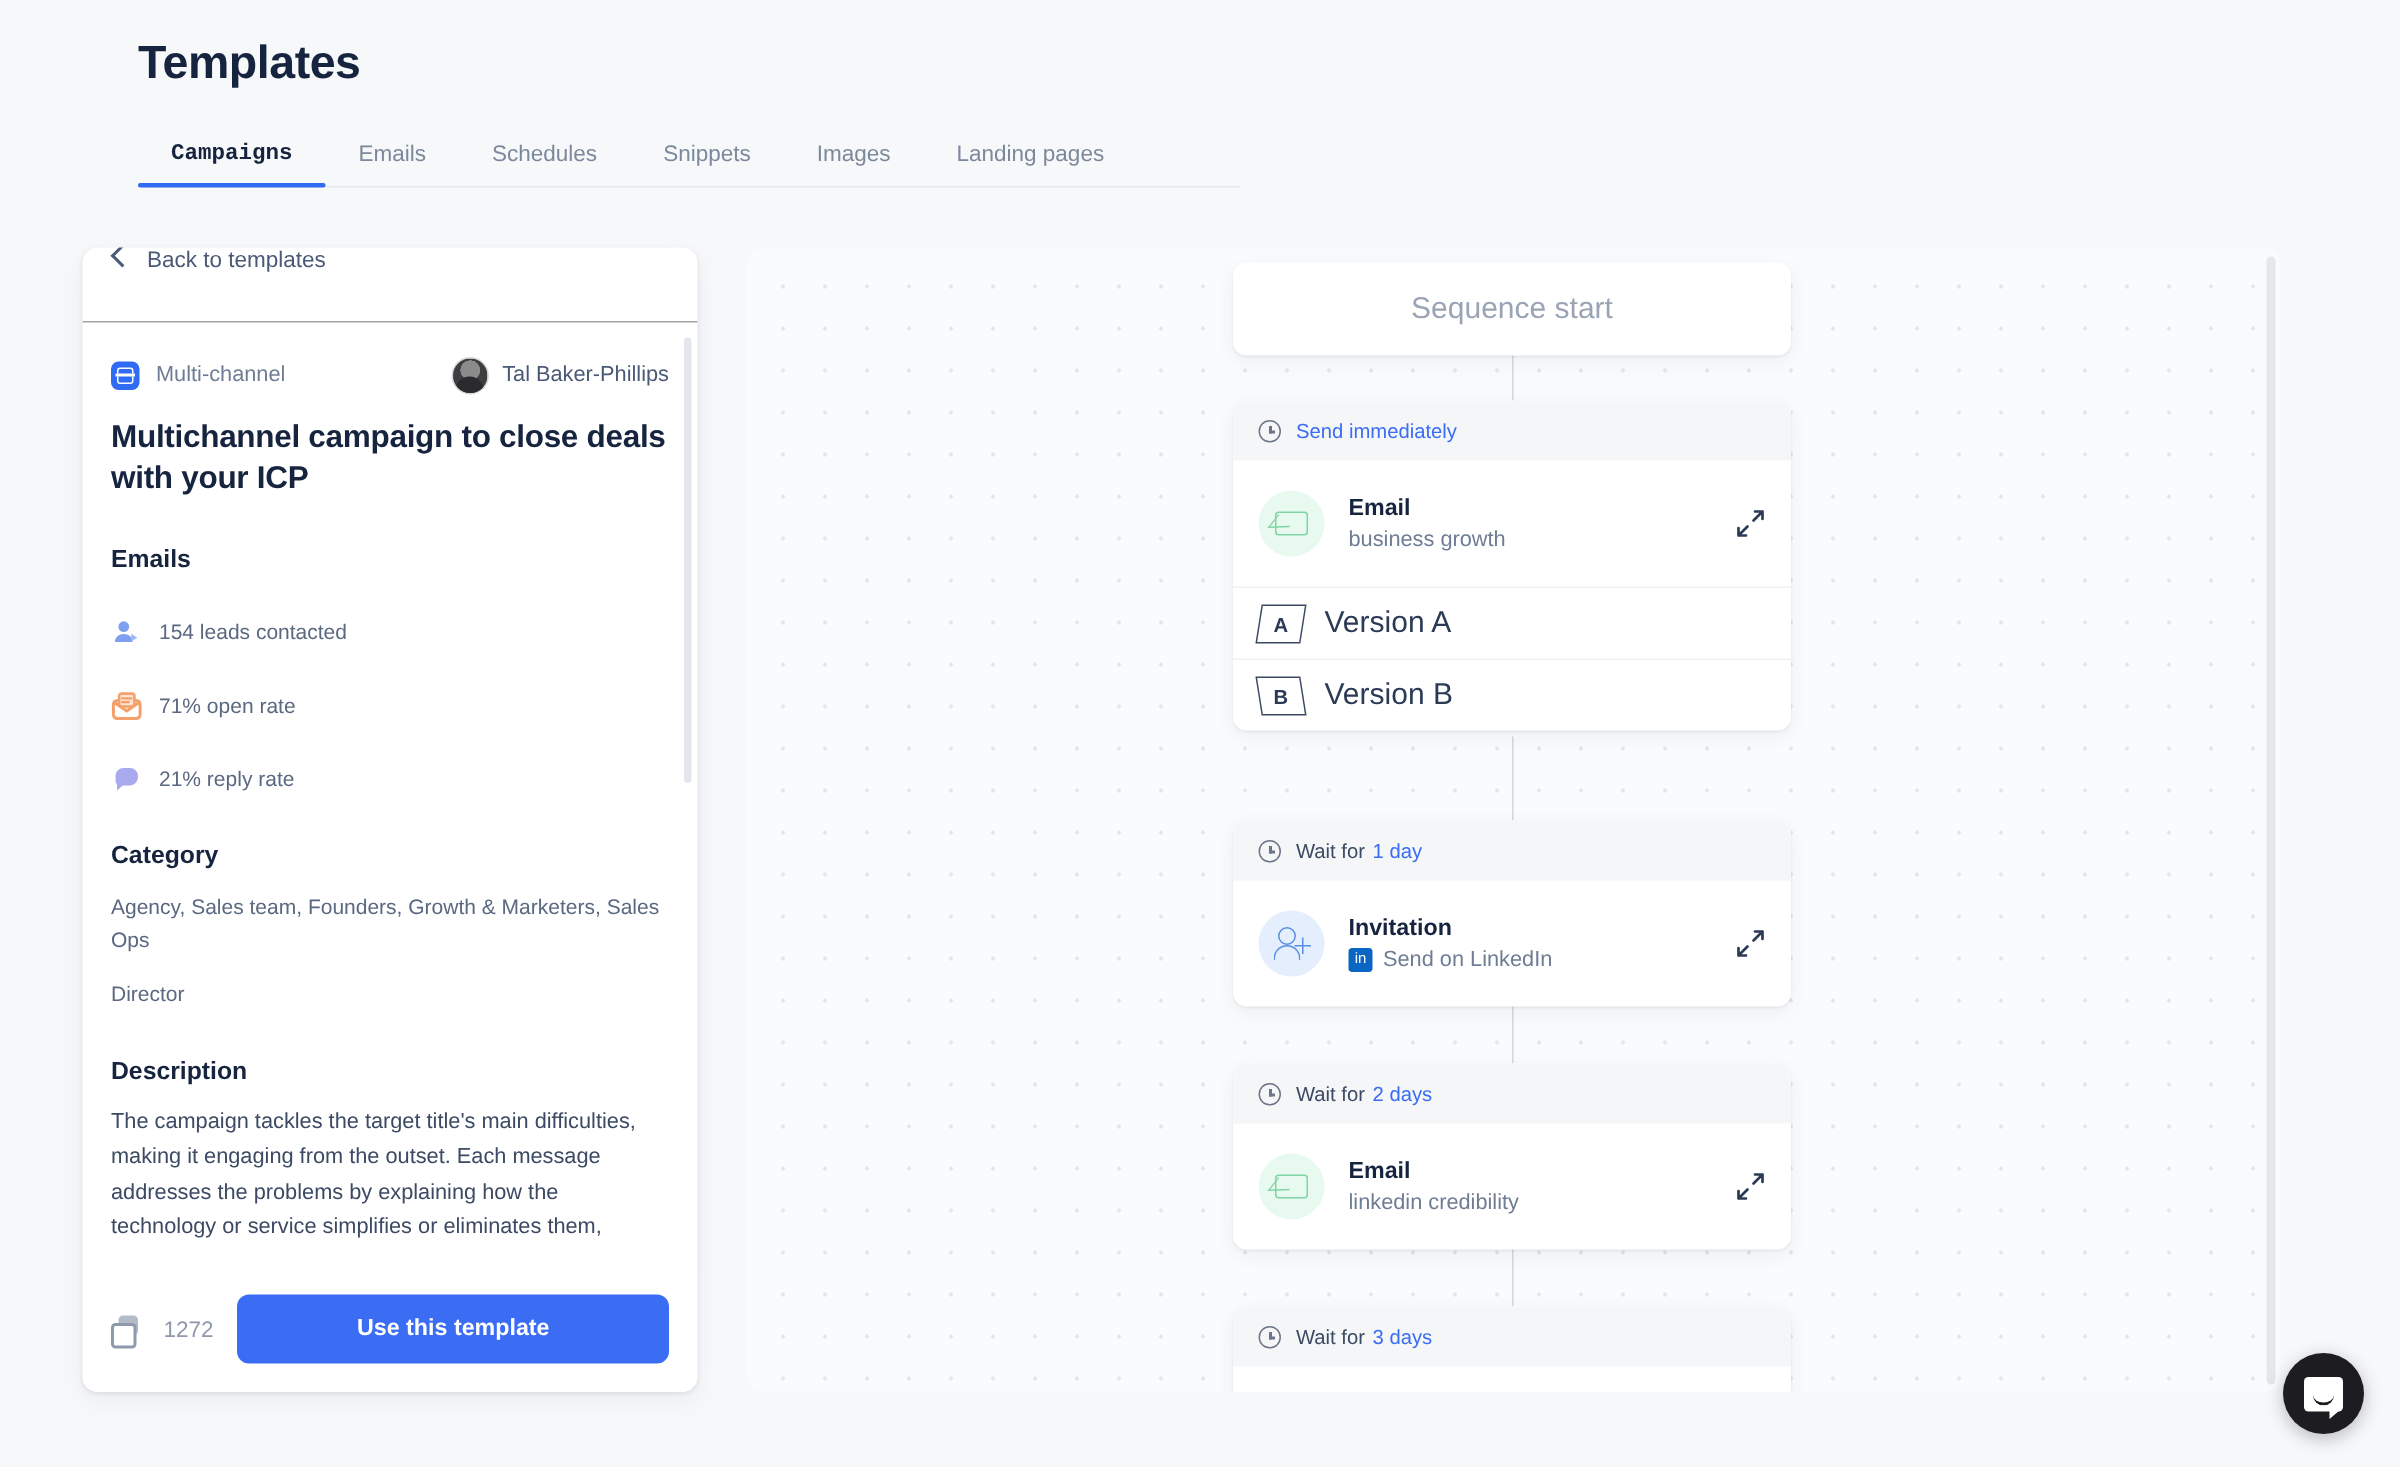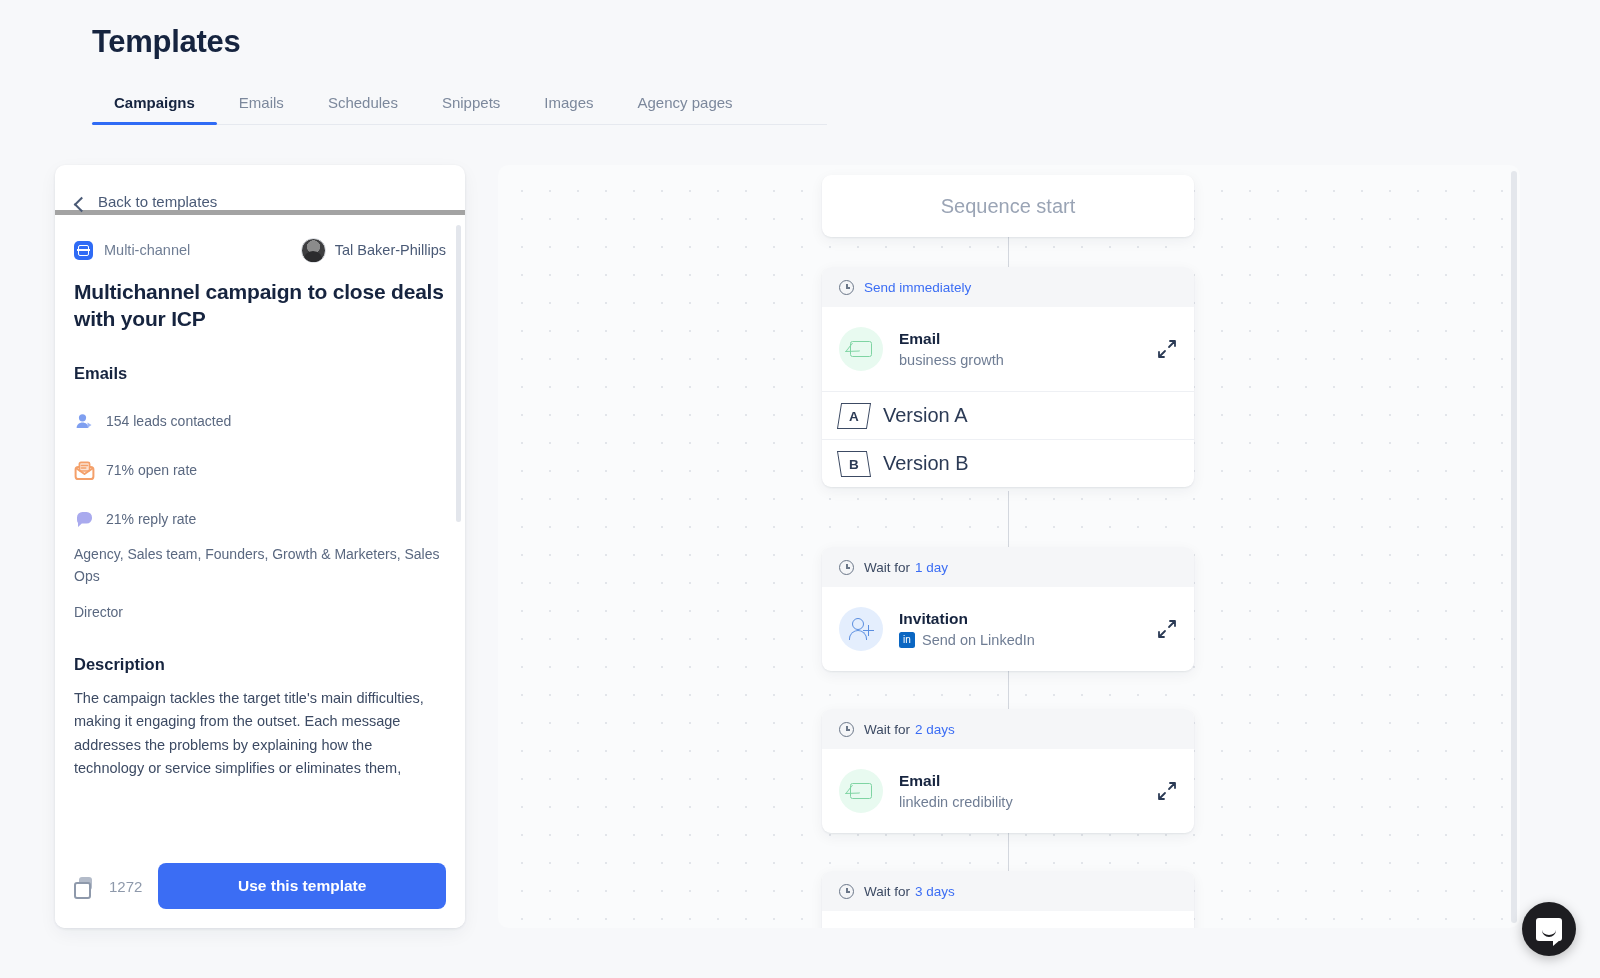--- a/index.html
+++ b/index.html
@@ -18,37 +18,37 @@
   }
   .tabs {
     position: absolute; left: 92px; top: 80px; width: 735px;
     display: flex; align-items: flex-end; gap: 0;
     border-bottom: 1px solid #e6e9ef; height: 45px;
   }
   .tab {
     font-size: 15px; color: #7c889c; padding: 0 22px 13px 22px;
     position: relative; cursor: pointer; white-space: nowrap;
   }
-  .tab.active { color: #16243f; font-weight: bold; }
+  .tab.active { color: #16243f; font-weight: bold; font-family: Liberation Mono, monospace; }
   .tab.active::after {
     content: ""; position: absolute; left: 0; right: 0; bottom: -1px;
     height: 3px; background: #2f6bf5; border-radius: 2px;
   }
 
   
   .left-panel {
     position: absolute; left: 55px; top: 165px;
     width: 410px; height: 763px;
     background: #fff; border-radius: 10px;
     box-shadow: 0 1px 3px rgba(20,30,60,.09), 0 6px 18px rgba(20,30,60,.05);
     display: flex; flex-direction: column; overflow: hidden;
   }
   .back-row {
-    height: 50px; flex: 0 0 50px; display: flex; align-items: flex-end;
-    gap: 11px; padding: 0 19px; border-bottom: 5px solid #a3a3a3; cursor: pointer;
+    height: 50px; flex: 0 0 50px; display: flex; align-items: flex-start;
+    gap: 11px; padding: 0 19px; border-bottom: 1px solid #a3a3a3; cursor: pointer;
   }
   .chev { width: 11px; height: 11px; border-left: 2px solid #4a5a76;
           border-bottom: 2px solid #4a5a76; transform: rotate(45deg); margin-left: 2px; }
   .back-label { font-size: 15px; color: #4a5a76; }
 
   .panel-scroll {
     flex: 1 1 auto; overflow: hidden; position: relative;
     padding: 24px 19px 0 19px;
   }
   .sb-track {
@@ -254,21 +254,21 @@
 <div class="page">
 
   <div class="page-title">Templates</div>
 
   <div class="tabs">
     <div class="tab active">Campaigns</div>
     <div class="tab">Emails</div>
     <div class="tab">Schedules</div>
     <div class="tab">Snippets</div>
     <div class="tab">Images</div>
-    <div class="tab">Agency pages</div>
+    <div class="tab">Landing pages</div>
   </div>
 
   <div class="left-panel">
 
     <div class="back-row">
       <span class="chev"></span>
       <span class="back-label">Back to templates</span>
     </div>
 
     <div class="panel-scroll">
@@ -311,20 +311,21 @@
 
       <div class="stat-row">
         <span class="sicon">
           <svg width="21" height="21" viewBox="0 0 21 21">
             <path d="M3 8.4a5.4 5.4 0 015.4-5.4h4.2A5.4 5.4 0 0118 8.4v.8a5.4 5.4 0 01-5.4 5.4H7.8L4 18v-3.9A5.4 5.4 0 013 10.3z" fill="#a9aaee"></path>
           </svg>
         </span>
         <span class="stat-txt">21% reply rate</span>
       </div>
 
+      <div class="sec-h">Category</div>
       <div class="sec-body">Agency, Sales team, Founders, Growth &amp; Marketers, Sales Ops</div>
 
       <div class="sec-body">Director</div>
 
       <div class="sec-h">Description</div>
       <div class="desc-clip">The campaign tackles the target title's main difficulties, making it engaging from the outset. Each message addresses the problems by explaining how the technology or service simplifies or eliminates them, appealing to the</div>
 
       <div class="sb-track"></div>
       <div class="sb-thumb"></div>
     </div>

